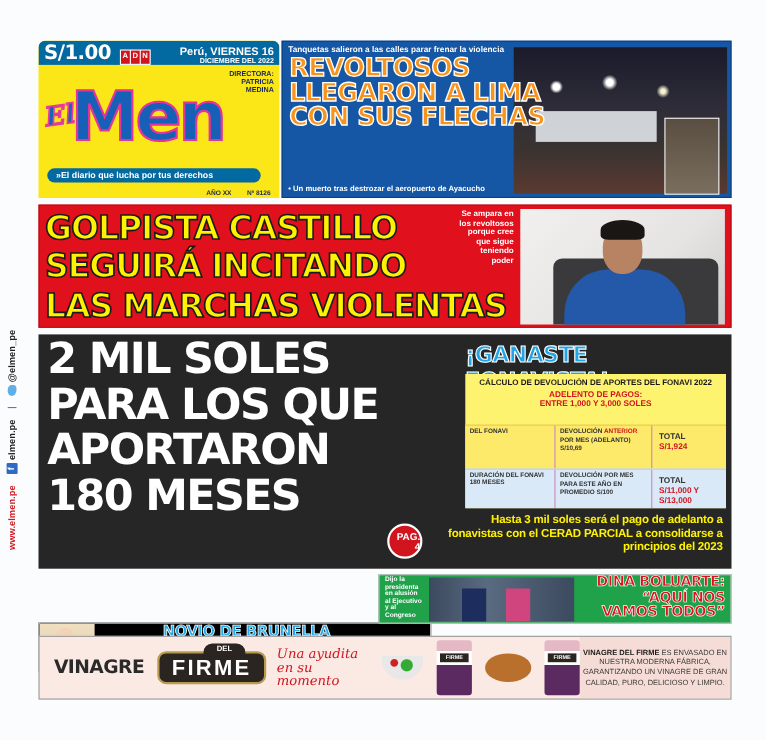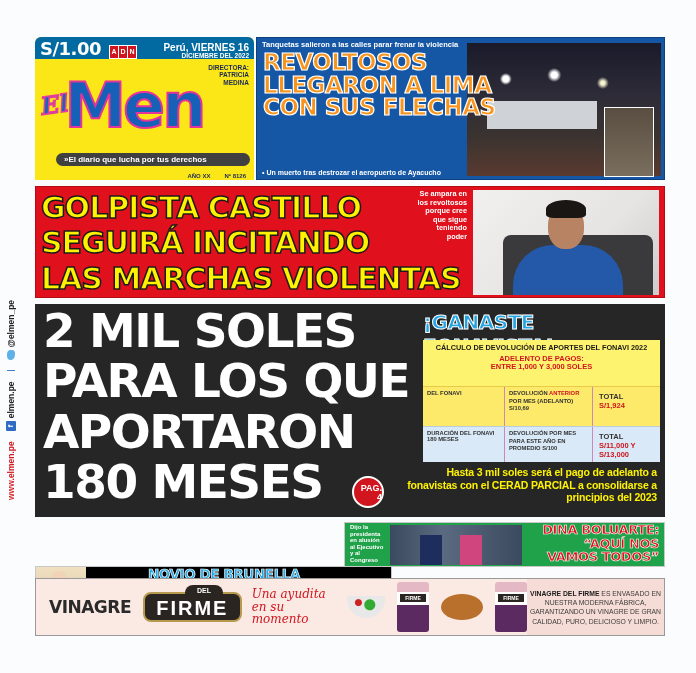--- a/index.html
+++ b/index.html
@@ -21,21 +21,21 @@
   .price { color: #fff; font-weight: bold; font-size: 18px; letter-spacing: -0.5px; font-family: "DejaVu Sans", sans-serif; }
   .adn { display: flex; gap: 1px; margin-left: 8px; background:#fff; padding:1px; }
   .adn span { width: 8px; height: 12px; background: #d0151e; color: #fff; font-size: 7px; font-weight: bold; text-align: center; line-height: 12px; }
   .date { margin-left: auto; text-align: right; color: #fff; line-height: 1; }
   .date .d1 { font-size: 10px; font-weight: bold; }
   .date .d2 { font-size: 6.5px; font-weight: bold; }
   .directora { position: absolute; right: 5px; top: 27px; text-align: right; font-size: 6.5px; font-weight: bold; color: #1b2a55; line-height: 1.15; }
   .logo { position: absolute; left: 6px; top: 38px; display: flex; align-items: flex-end; }
   .logo .el { font-family: "DejaVu Serif", serif; font-style: italic; font-weight: bold; font-size: 24px; color: #1a64b8; -webkit-text-stroke: 1.5px #e83b9e; transform: rotate(-8deg); margin-right: -4px; margin-bottom: 18px; }
   .logo .men { font-family: "DejaVu Sans", sans-serif; font-weight: bold; font-size: 62px; color: #1760b7; letter-spacing: -3px; -webkit-text-stroke: 2px #e2349a; text-shadow: 0 0 0 #fff; line-height: 1; }
-  .slogan { position: absolute; left: 8px; top: 116px; width: 194px; height: 13px; background: #404040; border-radius: 7px; color: #fff; font-size: 8px; font-weight: bold; line-height: 13px; padding-left: 8px; margin-left: 13px; }
+  .slogan { position: absolute; left: 8px; top: 116px; width: 194px; height: 13px; background: #0369a1; border-radius: 7px; color: #fff; font-size: 8px; font-weight: bold; line-height: 13px; padding-left: 8px; }
   .anio { position: absolute; right: 8px; bottom: 1px; font-size: 6px; font-weight: bold; color: #1b2a55; display:flex; gap: 14px; }
 
   
   .top-story { position: absolute; left: 256px; top: 37px; width: 409px; height: 143px; background: #1557a5; border: 1px solid #0e3f7d; overflow: hidden; }
   .ts-kicker { position: absolute; left: 5px; top: 2px; color: #fff; font-size: 7.5px; font-weight: bold; }
   .ts-photo { position: absolute; left: 210px; top: 5px; width: 194px; height: 133px; background: linear-gradient(180deg,#1a1a2a 0%, #2e2c38 40%, #3a3330 70%, #5a3a30 100%); }
   .ts-photo .lights { position:absolute; left:0; top:20px; width:100%; height:40px; background: radial-gradient(circle at 20% 40%, #fff 0 3px, transparent 6px), radial-gradient(circle at 45% 30%, #fff 0 3px, transparent 7px), radial-gradient(circle at 70% 50%, #f5f2d0 0 2px, transparent 6px); }
   .ts-photo .truck { position:absolute; left:20px; top:58px; width:110px; height:28px; background:#cfd2d6; }
   .ts-inset { position: absolute; left: 347px; top: 69px; width: 50px; height: 70px; background: linear-gradient(#5a4e42,#7a6e5e); border: 1px solid #fff; }
   .ts-headline { position: absolute; left: 6px; top: 13px; font-family: "DejaVu Sans", sans-serif; font-weight: bold; font-size: 23px; line-height: 0.98; color: #f7941d; -webkit-text-stroke: 1.2px #fff; letter-spacing: -0.5px; }
@@ -46,21 +46,21 @@
   .ca-head { position: absolute; left: 5px; top: 3px; font-family: "DejaVu Sans", sans-serif; font-weight: bold; font-size: 30px; line-height: 1.18; color: #fef200; -webkit-text-stroke: 1.5px #1a1a1a; letter-spacing: -1px; }
   .ca-note { position: absolute; left: 355px; top: 3px; width: 76px; text-align: right; color: #fff; font-size: 7.3px; font-weight: bold; line-height: 1.18; }
   .ca-photo { position: absolute; left: 437px; top: 3px; width: 186px; height: 105px; background: linear-gradient(135deg,#f1f0ee 0%, #e6e4e2 60%, #ccc 100%); }
   .ca-photo .sofa { position:absolute; left:30px; top:45px; width:150px; height:60px; background:#3a3a3c; border-radius:8px 8px 0 0; }
   .ca-photo .jacket { position:absolute; left:40px; top:55px; width:110px; height:50px; background:#2458a8; border-radius:40px 40px 0 0; }
   .ca-photo .head { position:absolute; left:75px; top:15px; width:36px; height:44px; background:#b78363; border-radius:45%; }
   .ca-photo .hair { position:absolute; left:73px; top:10px; width:40px; height:18px; background:#1a1614; border-radius:50% 50% 20% 20%; }
 
   
   .fonavi { position: absolute; left: 35px; top: 304px; width: 630px; height: 213px; background: #262626; overflow: hidden; }
-  .fo-head { position: absolute; left: 8px; top: 2px; font-family: "DejaVu Sans", sans-serif; font-weight: bold; font-size: 47px; line-height: 1.07; color: #fff; letter-spacing: -1.5px; }
+  .fo-head { position: absolute; left: 8px; top: 2px; font-family: "DejaVu Sans", sans-serif; font-weight: bold; font-size: 39px; line-height: 1.07; color: #fff; letter-spacing: -1.5px; }
   .pag { position: absolute; left: 317px; top: 172px; width: 32px; height: 32px; border-radius: 50%; background: #d0151e; border: 2px solid #fff; color: #fff; font-size: 9px; font-weight: bold; text-align: right; line-height: 1; padding-top: 6px; }
   .ganaste { position: absolute; left: 388px; top: 6px; font-family: "DejaVu Sans", sans-serif; font-weight: bold; font-size: 20px; color: #23a4e4; -webkit-text-stroke: 1px #fff; letter-spacing: -0.5px; }
   .calc { position: absolute; left: 388px; top: 36px; width: 237px; height: 122px; background: #fef36e; }
   .calc-title { position: absolute; left: 0; top: 3px; width: 100%; text-align: center; font-size: 7.3px; font-weight: bold; color: #1a1a1a; }
   .calc-sub { position: absolute; left: 0; top: 15px; width: 100%; text-align: center; font-size: 7.5px; font-weight: bold; color: #d0151e; line-height: 1.1; }
   .calc-row { position: absolute; left: 0; width: 100%; display: flex; font-size: 5.8px; font-weight: bold; color: #333; }
   .calc-row.r1 { top: 46px; height: 40px; background: #fde96a; border-top: 1px solid #e8c94a; }
   .calc-row.r2 { top: 86px; height: 36px; background: #d9e9f7; border-top: 1px solid #bcd; }
   .calc-row .c1 { width: 82px; padding: 3px 4px; border-right: 1px solid #c8b; }
   .calc-row .c2 { width: 88px; padding: 3px 4px; border-right: 1px solid #c8b; line-height: 1.3; }

